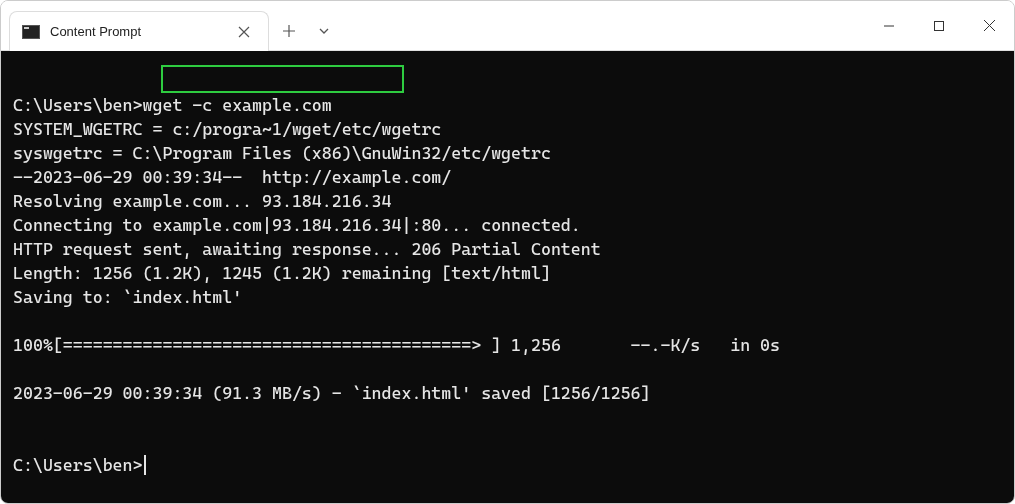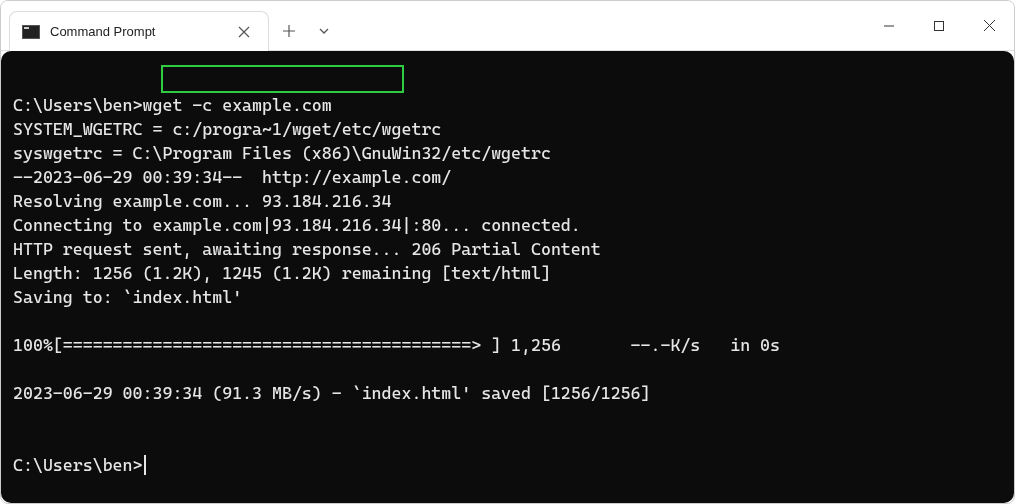--- a/index.html
+++ b/index.html
@@ -97,21 +97,20 @@
   background: #0c0c0c;
   color: #e6e6e6;
   font-family: "Cascadia Mono", "Consolas", monospace;
   font-size: 17px;
   line-height: 24px;
   padding: 18px 12px;
   height: calc(100% - 50px);
   white-space: pre;
   overflow: hidden;
   position: relative;
-  border-radius: 10px;
 }
 .highlight-box {
   border: 2px solid #2ecc40;
   position: absolute;
   pointer-events: none;
 }
 .cursor {
   display: inline-block;
   width: 2px;
   height: 20px;
@@ -120,21 +119,21 @@
   margin-left: 1px;
 }
 svg { display: block; }
 </style>
 </head>
 <body>
 
 <div class="titlebar">
   <div class="tab">
     <span class="tab-icon"></span>
-    <span class="tab-title">Command Prompt</span>
+    <span class="tab-title">Content Prompt</span>
     <span class="tab-close">
       <svg width="12" height="12" viewBox="0 0 12 12">
           <path d="M1 1 L11 11 M11 1 L1 11" stroke="#555" stroke-width="1.2" fill="none"></path>
         </svg>
     </span>
   </div>
   <div class="newtab">
     <svg width="14" height="14" viewBox="0 0 14 14">
         <path d="M7 1 V13 M1 7 H13" stroke="#555" stroke-width="1.2" fill="none"></path>
       </svg>

